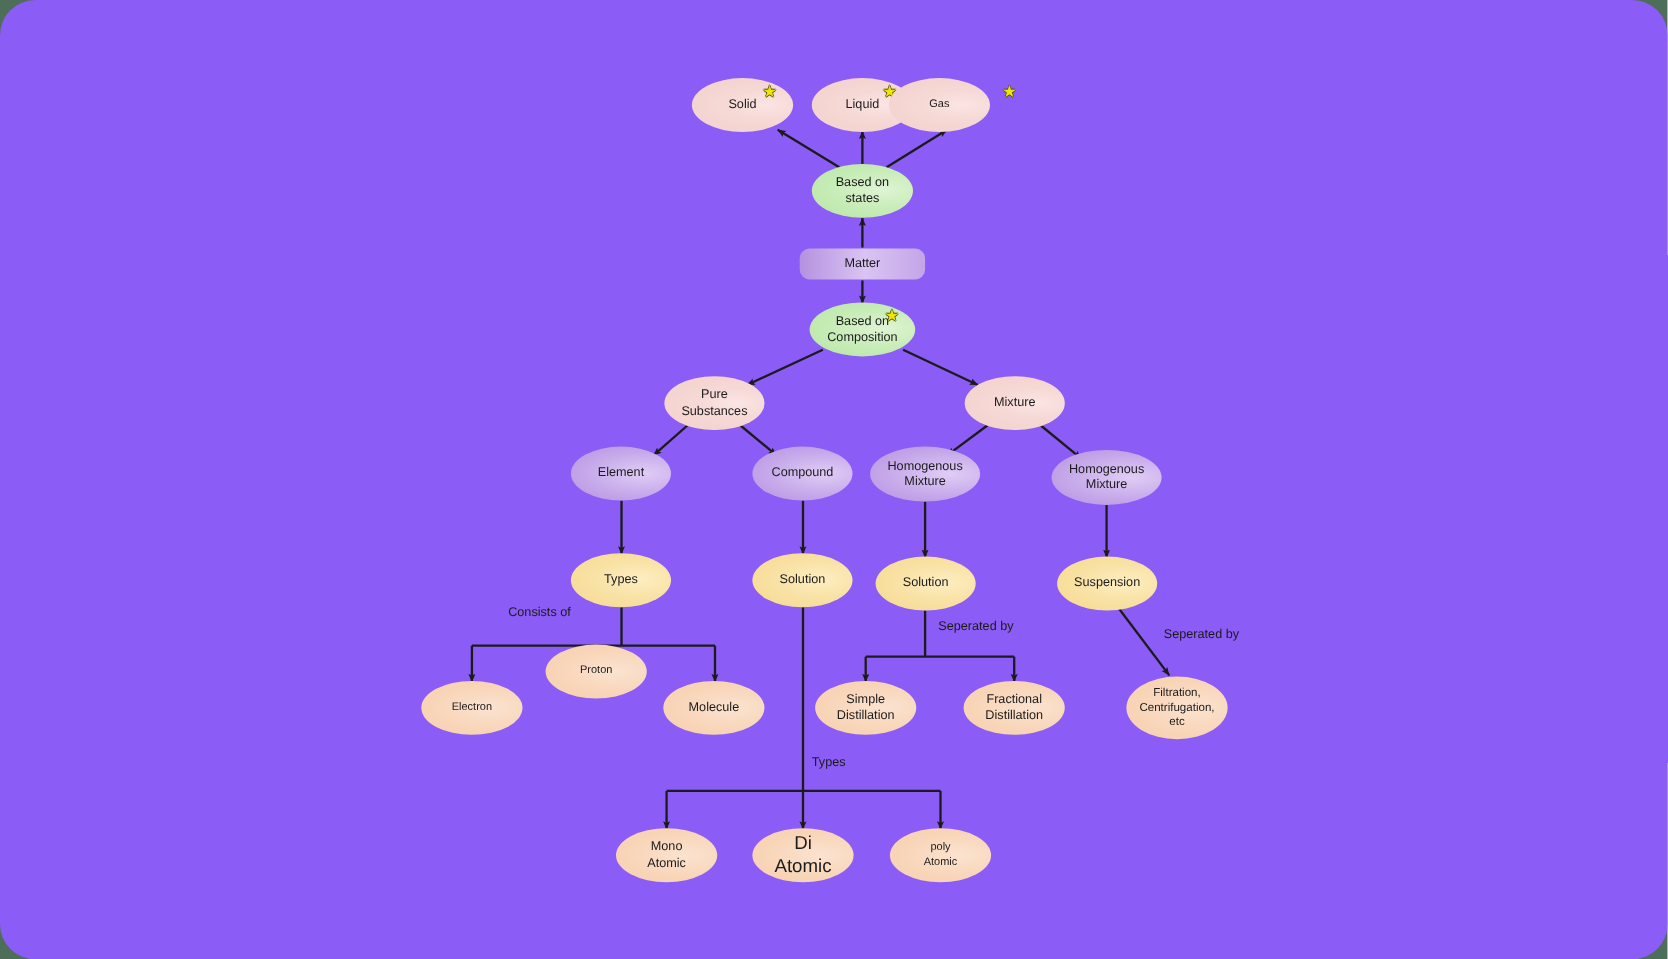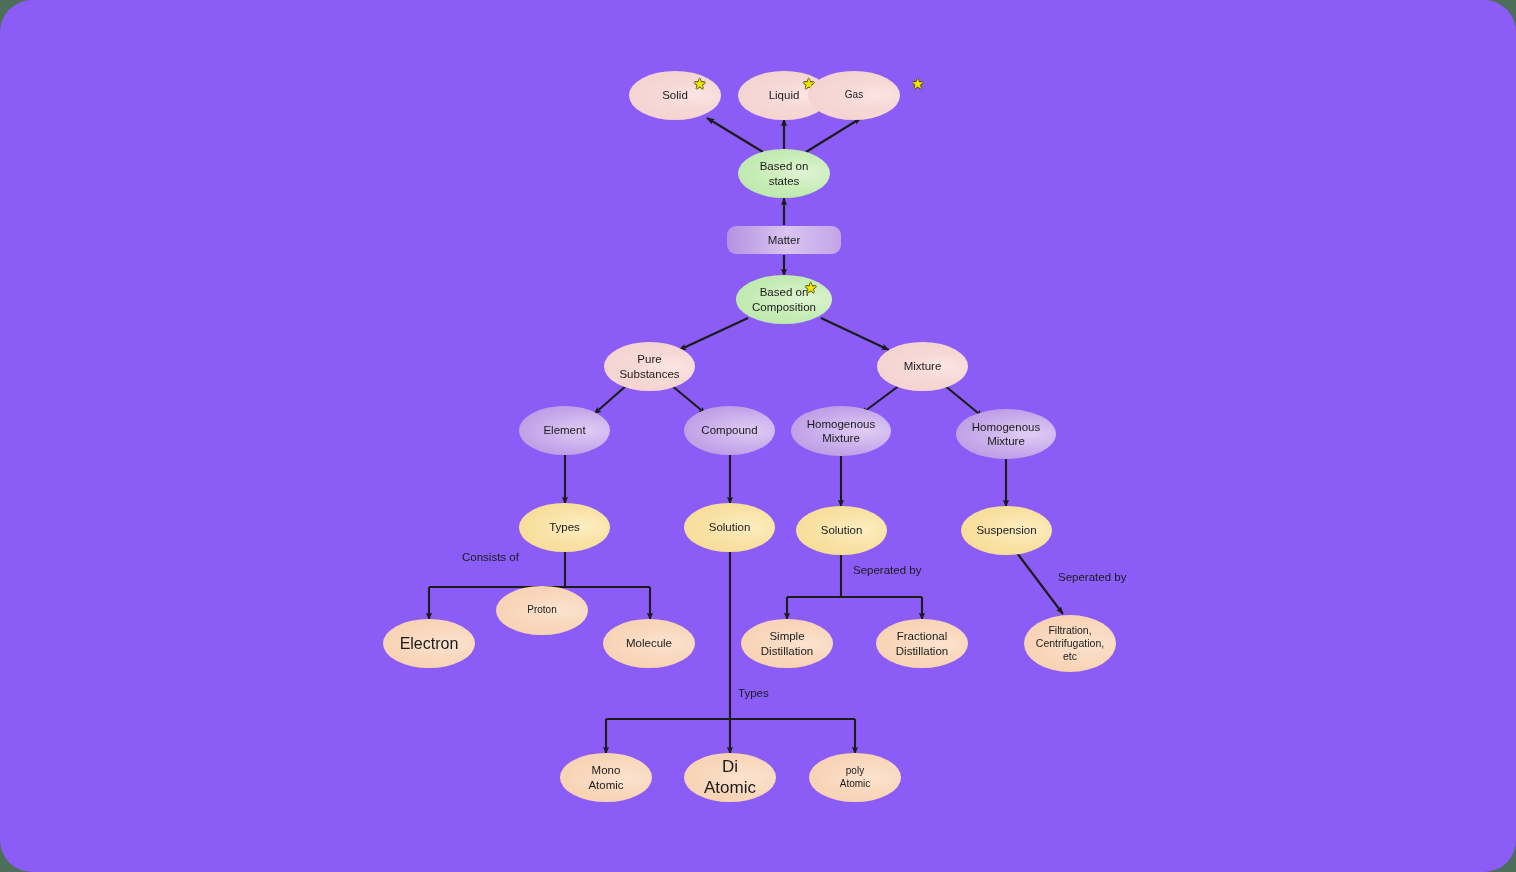--- a/index.html
+++ b/index.html
@@ -174,21 +174,21 @@
         <div class="node ellipse n-purple-e" style="left: 519px; top: 406px; width: 91px; height: 49px; font-size: 11.5px;">Element</div>
         <div class="node ellipse n-purple-e" style="left: 684px; top: 406px; width: 91px; height: 49px; font-size: 11.5px;">Compound</div>
         <div class="node ellipse n-purple-e" style="left: 791px; top: 406px; width: 100px; height: 50px; font-size: 11.5px;">Homogenous
 Mixture</div>
         <div class="node ellipse n-purple-e" style="left: 956px; top: 409px; width: 100px; height: 50px; font-size: 11.5px;">Homogenous
 Mixture</div>
         <div class="node ellipse n-yellow" style="left: 519px; top: 503px; width: 91px; height: 49px; font-size: 11.5px;">Types</div>
         <div class="node ellipse n-yellow" style="left: 684px; top: 503px; width: 91px; height: 49px; font-size: 11.5px;">Solution</div>
         <div class="node ellipse n-yellow" style="left: 796px; top: 506px; width: 91px; height: 49px; font-size: 11.5px;">Solution</div>
         <div class="node ellipse n-yellow" style="left: 961px; top: 506px; width: 91px; height: 49px; font-size: 11.5px;">Suspension</div>
-        <div class="node ellipse n-peach" style="left: 383px; top: 619px; width: 92px; height: 49px; font-size: 16px;">Electron</div>
+        <div class="node ellipse n-peach" style="left: 383px; top: 619px; width: 92px; height: 49px; font-size: 10px;">Electron</div>
         <div class="node ellipse n-peach" style="left: 496px; top: 586px; width: 92px; height: 49px; font-size: 10px; text-align: center;">Proton</div>
         <div class="node ellipse n-peach" style="left: 603px; top: 619px; width: 92px; height: 49px; font-size: 11.5px;">Molecule</div>
         <div class="node ellipse n-peach" style="left: 741px; top: 619px; width: 92px; height: 49px; font-size: 11.5px;">Simple
 Distillation</div>
         <div class="node ellipse n-peach" style="left: 876px; top: 619px; width: 92px; height: 49px; font-size: 11.5px;">Fractional
 Distillation</div>
         <div class="node ellipse n-peach" style="left: 1024px; top: 615px; width: 92px; height: 57px; font-size: 10.5px;">Filtration,
 Centrifugation,
 etc</div>
         <div class="node ellipse n-peach" style="left: 560px; top: 753px; width: 92px; height: 49px; font-size: 11.5px;">Mono

